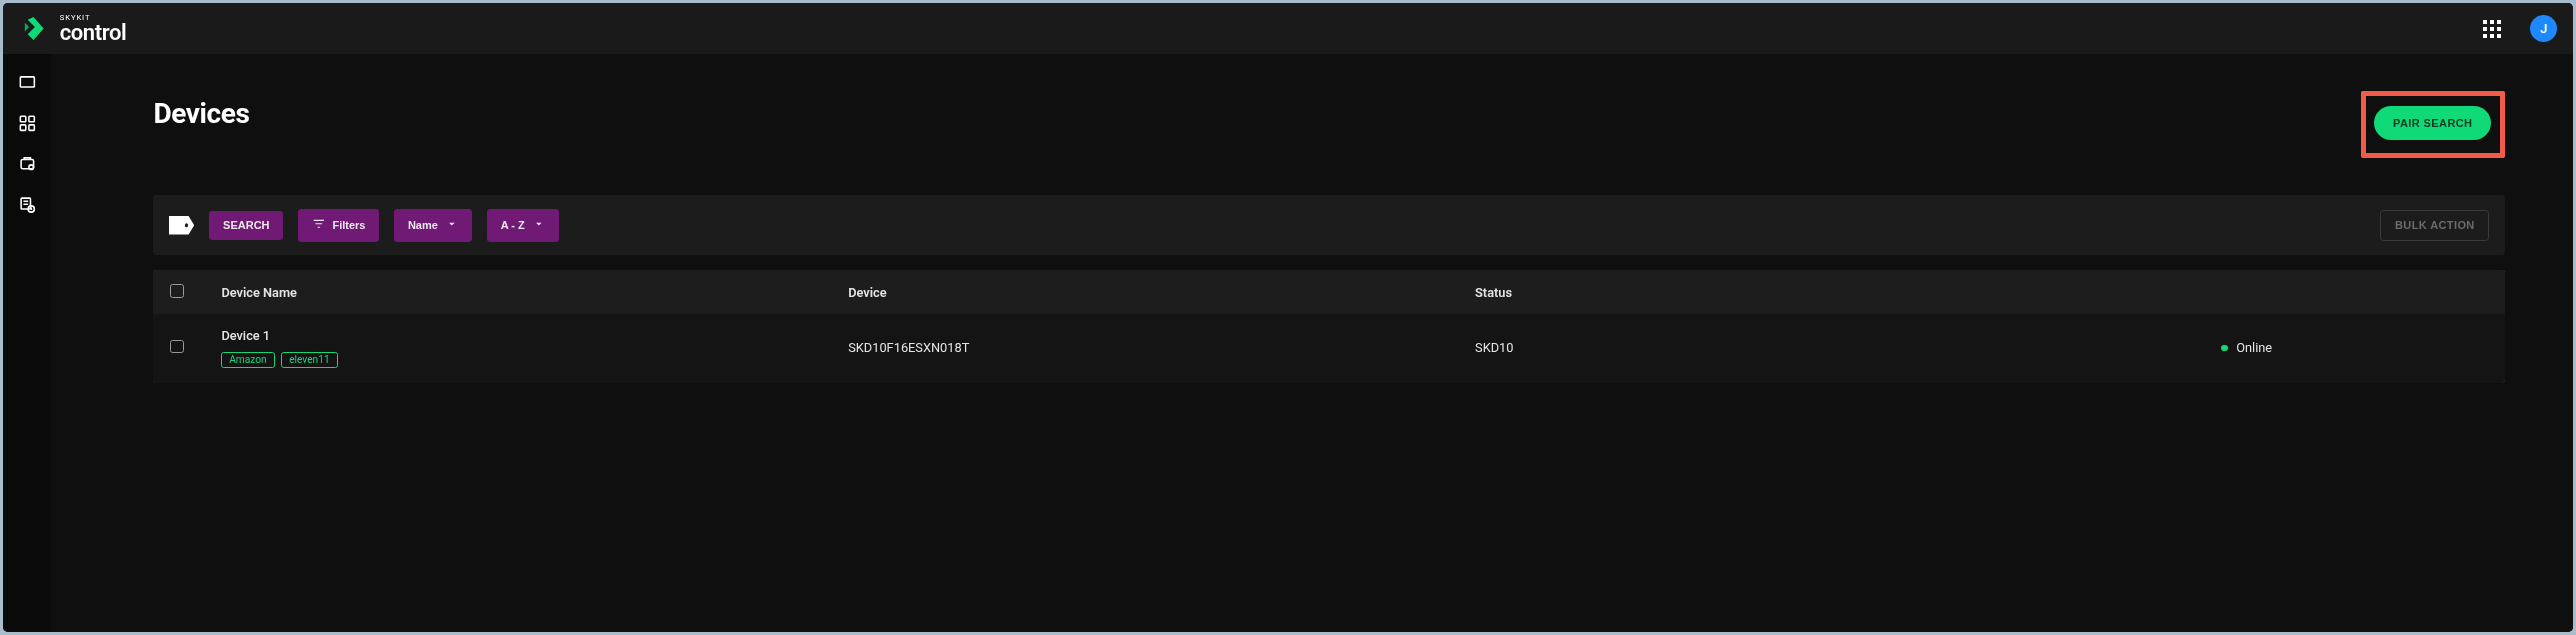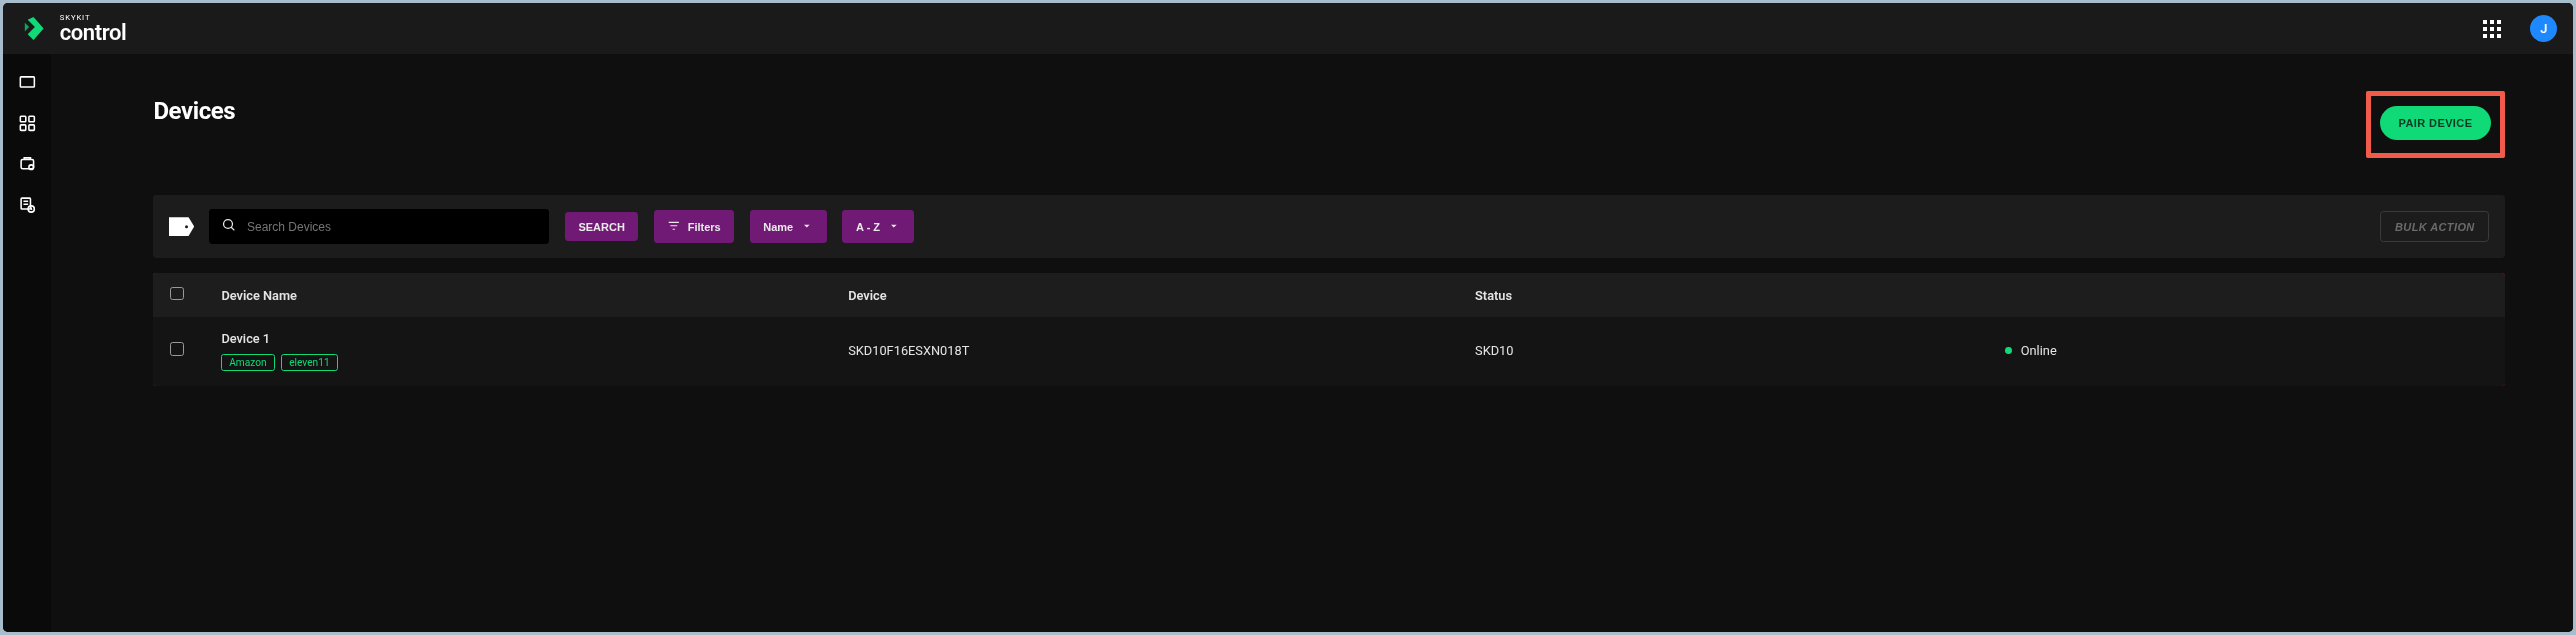--- a/index.html
+++ b/index.html
@@ -71,21 +71,21 @@
     flex:1;
     background: #0f0f0f;
     padding: 43px 68px 0 102px;
     color: #fff;
     overflow: auto;
   }
   .page-header {
     display:flex; align-items:flex-start; justify-content:space-between;
   }
   .page-title {
-    font-size: 24px; font-weight: 700; letter-spacing: -0.4px;
+    font-size: 28px; font-weight: 700; letter-spacing: -0.4px;
   }
   .pair-highlight {
     border: 5.1px solid #f25b4a;
     padding: 10.2px 8.5px 13.6px 8.5px;
     border-radius: 1.7px;
     margin-top: -6.8px;
   }
   .pair-btn {
     background: #10d977;
     color: #0a3b24;
@@ -129,21 +129,20 @@
     background:#701a75; color:#eaeaea; font-size:11px; font-weight:600;
     border:none; border-radius:3.4px; padding: 8.5px 13.6px; cursor:pointer;
     display:flex; align-items:center; gap:6.8px;
   }
   .pill-btn svg { width:13.6px; height:13.6px; }
   .toolbar-spacer { flex:1; }
   .bulk-btn {
     background:transparent; color:#6b6b6b; font-size:11px; font-weight:700;
     border:0.9px solid #3a3a3a; border-radius:3.4px; padding: 8.5px 13.6px; letter-spacing:0.4px;
     cursor:not-allowed;
-    font-style:italic;
   }
   
   .table {
     margin-top: 15.3px;
     background:#be185d;
     border-radius:3.4px;
     overflow:hidden;
   }
   .thead, .trow {
     display:grid;
@@ -165,21 +164,21 @@
     display:inline-block;
   }
   .cell { color:#e4e4e4; font-size:12.8px; }
   .cell.col-name { display:flex; flex-direction:column; gap:8.5px; }
   .device-name { font-weight:500; }
   .tag-pills { display:flex; gap:6.8px; }
   .tag-pill {
     border:0.9px solid #10d977; color:#10d977; font-size:10.2px;
     border-radius:2.6px; padding:1.7px 6.8px;
   }
-  .status-wrap { display:flex; align-items:center; gap:8.5px; }
+  .status-wrap { display:flex; align-items:center; gap:8.5px;justify-content:center; }
   .status-dot { width:6.8px; height:6.8px; border-radius:50%; background:#10d977; }
 </style>
 </head>
 <body>
 
 <div class="frame">
 
   <div class="topbar">
     <div class="logo-mark">
       <svg viewBox="0 0 40 40">
@@ -238,35 +237,26 @@
             <circle cx="17" cy="18" r="4"></circle>
             <path d="M17 16v2l1 1"></path>
           </svg>
       </div>
     </div>
 
     <div class="content">
       <div class="page-header">
         <h1 class="page-title">Devices</h1>
         <div class="pair-highlight">
-          <button class="pair-btn">PAIR DEVICE</button>
+          <button class="pair-btn">PAIR SEARCH</button>
         </div>
       </div>
 
       <div class="toolbar-card">
         <div class="tag-badge"></div>
-        <div class="search-wrap">
-          <span>
-            <svg viewBox="0 0 24 24" fill="none" stroke="currentColor" stroke-width="2">
-                <circle cx="11" cy="11" r="7"></circle>
-                <path d="m21 21-5-5"></path>
-              </svg>
-          </span>
-          <input type="text" placeholder="Search Devices" style="">
-        </div>
         <button class="pill-btn">SEARCH</button>
         <button class="pill-btn">
           <span>
             <svg viewBox="0 0 24 24" fill="none" stroke="currentColor" stroke-width="2">
                 <path d="M3 6h18M6 12h12M10 18h4"></path>
               </svg>
           </span>
           <span>Filters</span>
         </button>
         <button class="pill-btn">

